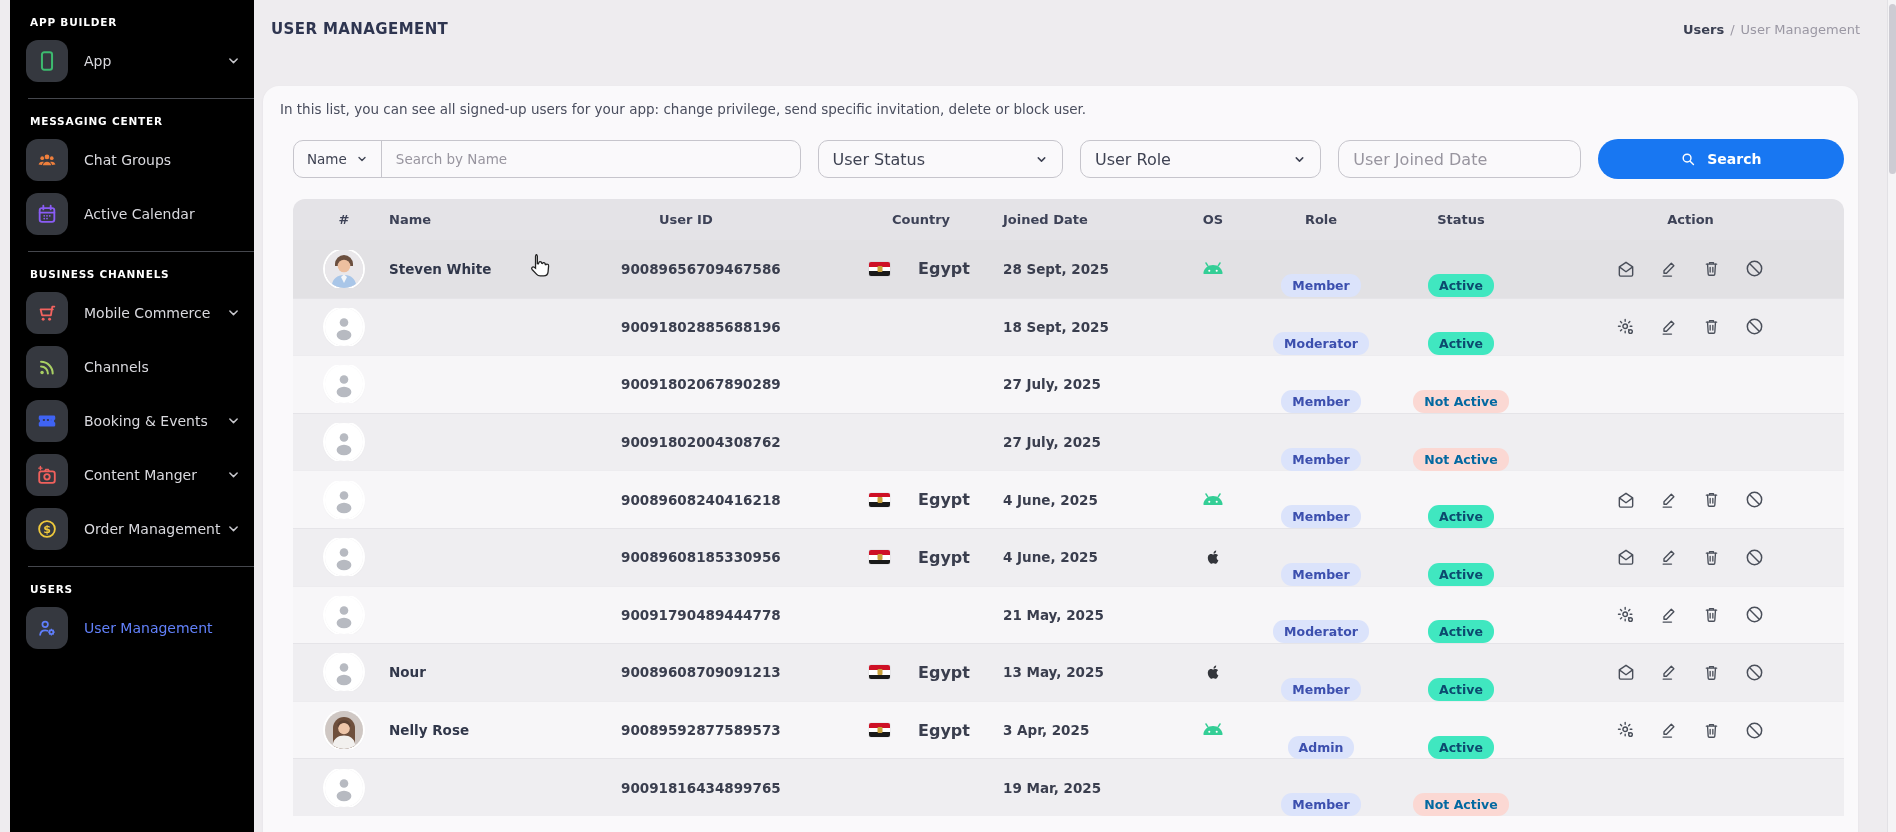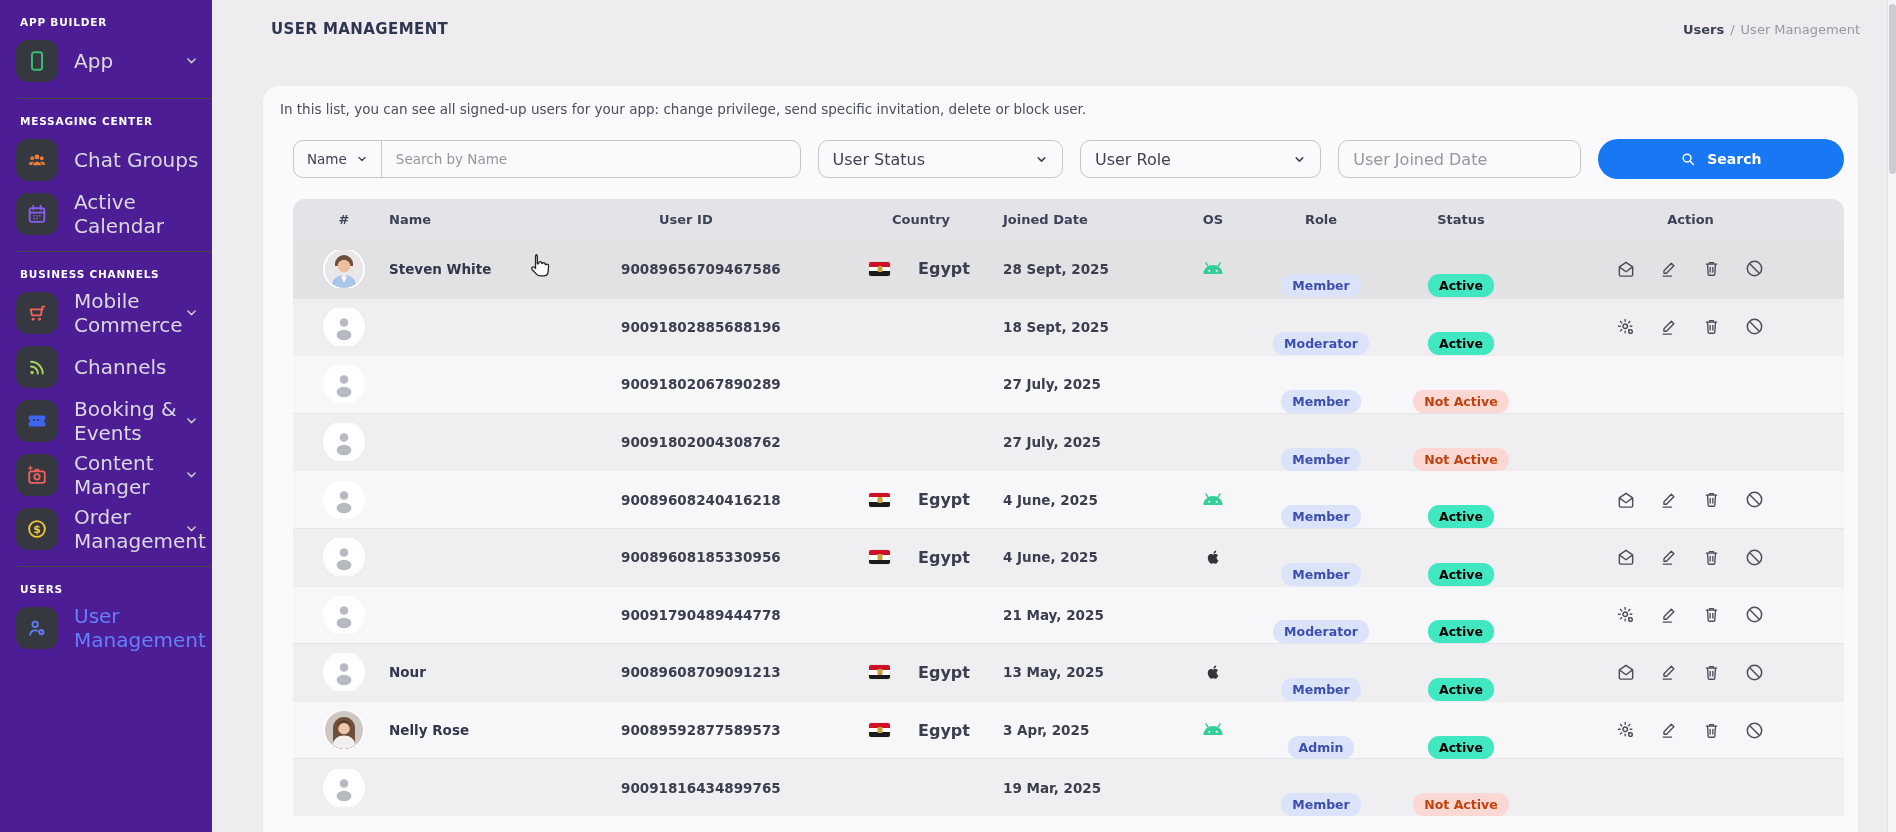--- a/index.html
+++ b/index.html
@@ -1,25 +1,25 @@
 <!DOCTYPE html>
 <html><head>
 <meta charset="utf-8">
 <style>
   * { margin:0; padding:0; box-sizing:border-box; }
   html,body { width:1896px; height:832px; overflow:hidden; }
   body { font-family:"DejaVu Sans","Liberation Sans",sans-serif; background:#eeecef; position:relative; }
 
   
-  .sidebar { position:absolute; left:0; top:0; width:212px; height:832px; background:#4c1d95; overflow:hidden; }
+  .sidebar { position:absolute; left:10px; top:0; width:244px; height:832px; background:#000000; overflow:hidden; }
   .sb-section-label { color:#ffffff; font-size:10.5px; font-weight:700; letter-spacing:.8px; margin:16px 0 6px 20px; }
   .sb-item { display:flex; align-items:center; height:54px; padding-left:16px; position:relative; cursor:pointer; }
   .sb-tile { width:42px; height:42px; border-radius:12px; background:#35383f; display:flex; align-items:center; justify-content:center; flex:0 0 42px; }
   .sb-tile svg { display:block; }
-  .sb-text { color:#d9d9de; font-size:20px; font-weight:500; margin-left:16px; }
+  .sb-text { color:#d9d9de; font-size:14px; font-weight:500; margin-left:16px; }
   .sb-item.active .sb-text { color:#6281fb; }
   .sb-chevron { position:absolute; right:14px; top:50%; transform:translateY(-50%); color:#c7c7cc; }
   .sb-divider { border:none; border-top:1px solid #45474d; margin:10px 0 2px 18px; }
 
   
   .main { position:absolute; left:244px; top:0; right:0; height:832px; }
   .topbar { display:flex; justify-content:space-between; align-items:center; padding:20px 36px 0 27px; }
   .page-title { font-size:15px; font-weight:800; color:#2e3550; letter-spacing:.4px; }
   .breadcrumb { font-size:13px; }
   .bc-parent { color:#3a3f52; font-weight:600; }
@@ -32,21 +32,21 @@
   
   .filters { display:flex; align-items:center; margin:22px 14px 0 30px; gap:17px; }
   .field { height:38px; border:1px solid #c6c5cc; border-radius:10px; background:transparent; display:flex; align-items:center; font-size:13.5px; color:#3f4353; }
   .name-group { width:509px; padding:0; overflow:hidden; }
   .name-select { display:flex; align-items:center; gap:9px; padding:0 13px; height:100%; border-right:1px solid #c6c5cc; background:none; border-top:none; border-bottom:none; border-left:none; font:inherit; color:#3f4353; cursor:pointer; }
   .name-select svg { color:#3f4353; }
   .search-input { flex:1; height:100%; border:none; outline:none; background:transparent; padding:0 14px; font:inherit; font-size:13.5px; color:#3f4353; }
   .search-input::placeholder { color:#98959f; }
   .select-box { width:246px; justify-content:space-between; padding:0 14px; cursor:pointer; background:none; font:inherit; }
   .select-box.role { width:242px; }
-  .date-input { width:243px; padding:0 14px; font:inherit; outline:none; background:transparent; }
+  .date-input { width:243px; padding:0 14px; font:inherit; outline:none; background:transparent;border-radius:12px; }
   .date-input::placeholder { color:#98959f; }
   .search-btn { width:247px; height:40px; border:none; border-radius:21px; background:#1877f2; color:#fff; font-size:14px; font-weight:700; display:flex; align-items:center; justify-content:center; gap:10px; cursor:pointer; font-family:inherit; }
 
   
   .table { margin:20px 14px 0 30px; }
   .grid { display:grid; grid-template-columns:62px 228px 252px 132px 182px 88px 128px 152px 1fr; align-items:center; padding-left:20px; }
   .thead { background:#e4e3e7; border-radius:12px 12px 0 0; height:41px; color:#3d4257; font-size:13px; font-weight:700; }
   .trow { height:57.6px; font-size:13.5px; color:#3a3e4e; cursor:pointer; }
   .trow.odd  { background:#f7f6f8; }
   .trow.even { background:#efeef1; }
@@ -62,22 +62,22 @@
   .avatar { width:38px; height:38px; border-radius:50%; box-shadow:0 0 0 2px #fff, 0 1px 3px rgba(0,0,0,.12); }
   .avatar svg { display:block; }
   .cell-country { display:flex; align-items:center; gap:28px; padding-left:14px; }
   .flag { width:21px; height:14px; border-radius:2px; overflow:hidden; display:flex; flex-direction:column; box-shadow:0 0 1px rgba(0,0,0,.4); position:relative; flex:0 0 21px; }
   .flag .r { height:34%; background:#ce1126; } .flag .w { height:33%; background:#fff; } .flag .k { height:33%; background:#1a1a1a; }
   .flag .emblem { position:absolute; left:50%; top:50%; transform:translate(-50%,-50%); width:5px; height:6px; background:#c9a13b; border-radius:1px; }
   .country-label { font-size:16px; font-weight:700; }
   .cell-os { display:flex; justify-content:center; align-items:center; }
   .badge { display:inline-block; padding:4px 11px; border-radius:11px; font-size:12.5px; font-weight:600;margin-top:34px; }
   .badge-role { background:#dbe3fb; color:#3c4fae; }
-  .badge-active { background:#40e7c0; color:#000000; font-weight:700; }
-  .badge-inactive { background:#fbd8d3; color:#c2410c; font-weight:700; }
+  .badge-active { background:#40e7c0; color:#0c4a6e; font-weight:700; }
+  .badge-inactive { background:#fbd8d3; color:#0369a1; font-weight:700; }
   .cell-role,.cell-status { text-align:center; }
   .cell-action { display:flex; justify-content:center; gap:23px; }
   .action-btn { background:none; border:none; padding:0; cursor:pointer; color:#4a4f5a; display:flex; align-items:center; }
 
   
   .scrollbar { position:absolute; right:0; top:0; width:9px; height:832px; background:#f5f4f6; border-left:1px solid #e2e1e5; }
   .scroll-thumb { position:absolute; left:1px; top:4px; width:7px; height:170px; border-radius:4px; background:#cdccd3; }
   .cursor { position:absolute; left:525px; top:252px; pointer-events:none; z-index:50; }
 </style>
 </head>

